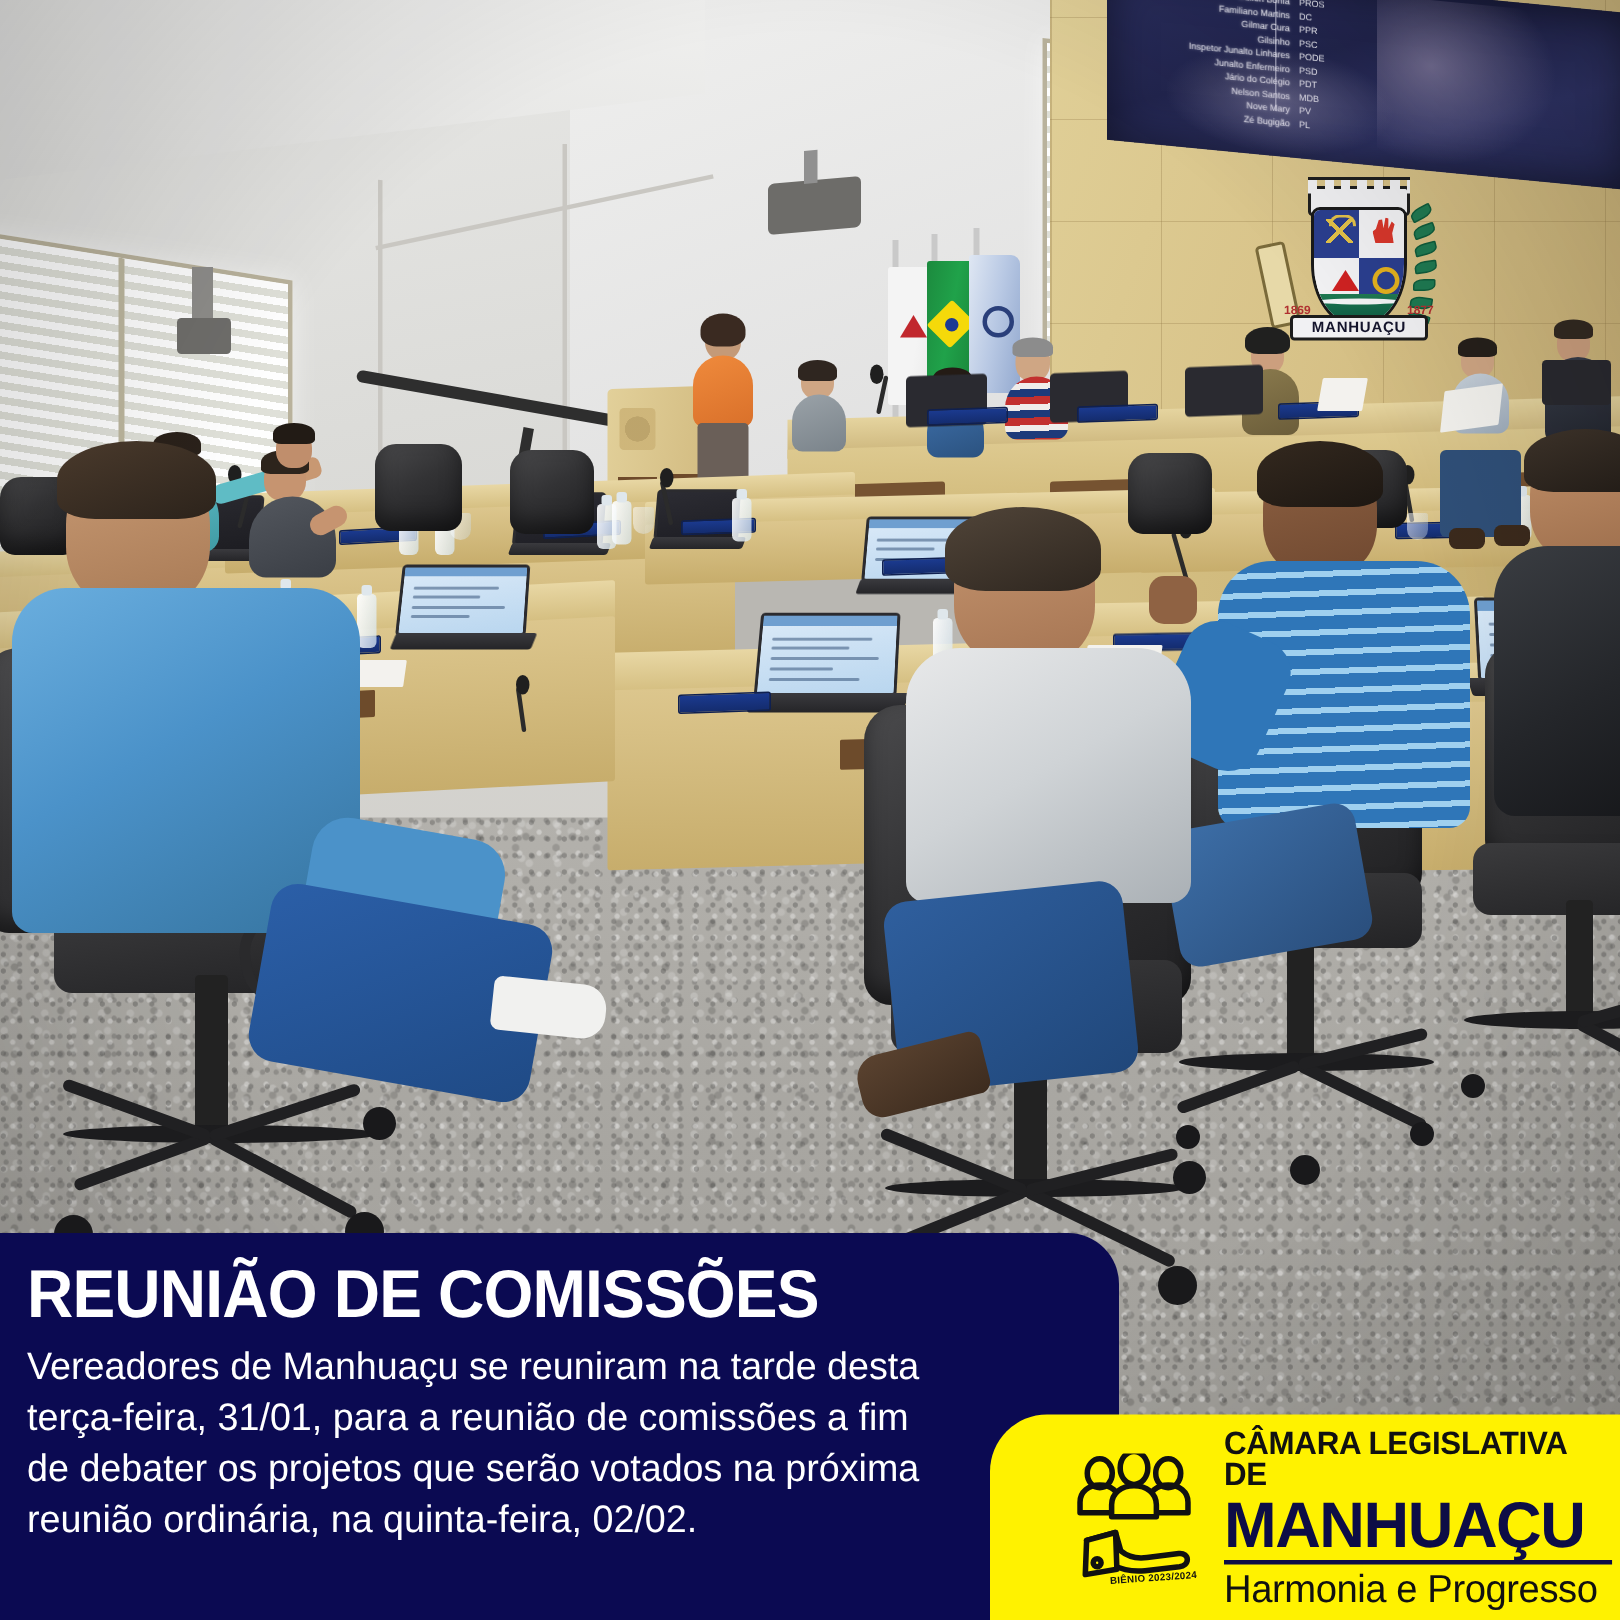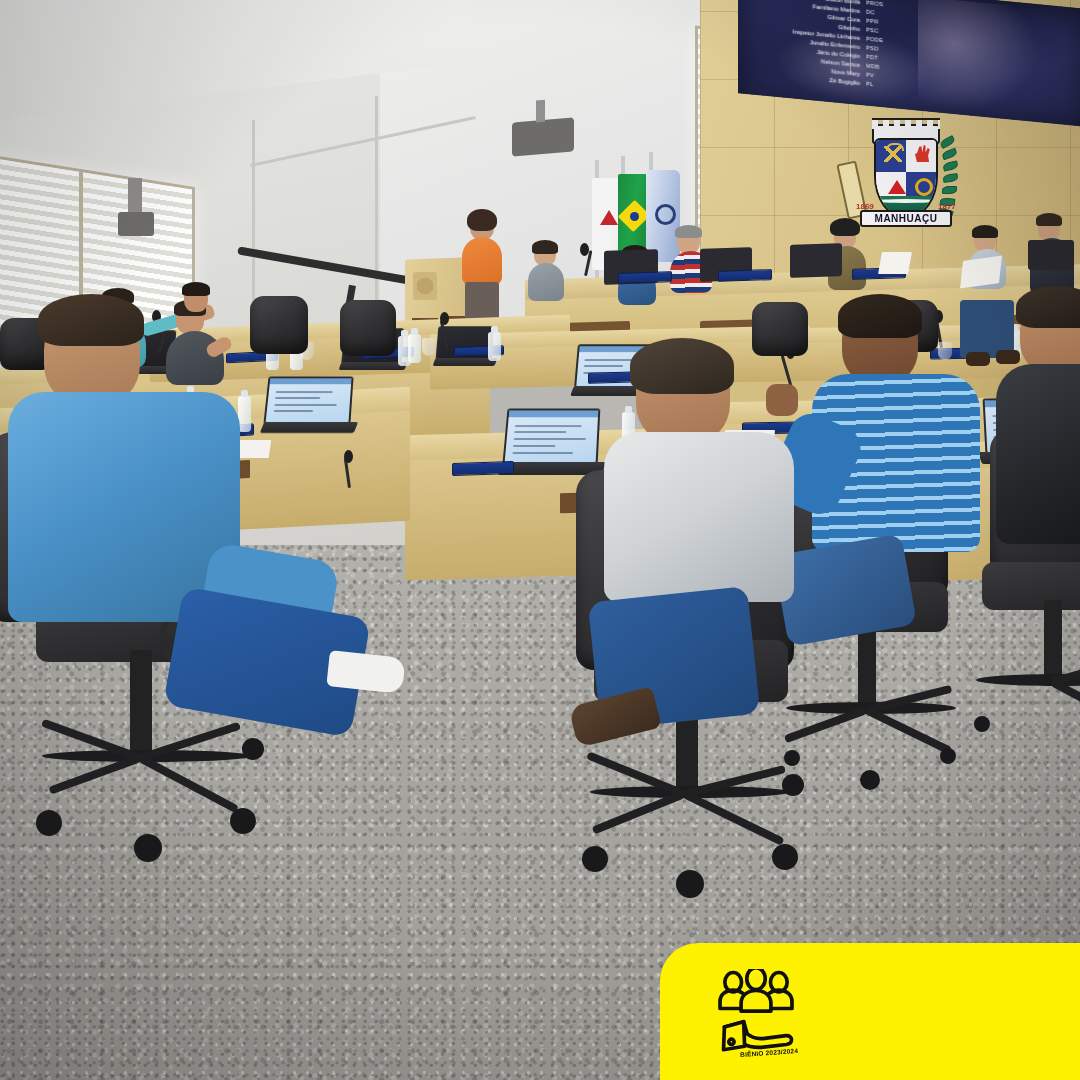--- a/index.html
+++ b/index.html
@@ -712,20 +712,24 @@
     </div>
 
     <div style="position:absolute;left:960px;top:300px;width:54px;height:58px;background:#2f4f78;border-radius:4px;"></div>
     <div style="position:absolute;left:966px;top:352px;width:24px;height:14px;background:#3b2a1c;border-radius:5px;"></div>
     <div style="position:absolute;left:996px;top:350px;width:24px;height:14px;background:#3b2a1c;border-radius:5px;"></div>
 
     <div class="vignette"></div>
   </div>
 
 
+  <div class="caption-panel">
+    <h1 class="caption-title">REUNIÃO DE COMISSÕES</h1>
+    <p class="caption-body">Vereadores de Manhuaçu se reuniram na tarde desta terça-feira, 31/01, para a reunião de comissões a fim de debater os projetos que serão votados na próxima reunião ordinária, na quinta-feira, 02/02.</p>
+  </div>
 
   <div class="logo-badge">
     <div class="logo-mark">
       <svg viewBox="0 0 100 98" width="88" height="86" aria-hidden="true">
         <g fill="none" stroke="#111" stroke-width="4.2" stroke-linejoin="round" stroke-linecap="round">
 
           <ellipse cx="24" cy="15" rx="9.5" ry="11"></ellipse>
           <path d="M9 45 v-8 c0-8 6.7-13 15-13 s15 5 15 13 v8 z"></path>
 
           <ellipse cx="76" cy="15" rx="9.5" ry="11"></ellipse>
@@ -736,15 +740,20 @@
 
           <path d="M14 66 l22 -6 l4 14 c6 5 13 6 20 5 l24 -3 c4 -0.5 6.5 2 6.5 4.5 c0 3 -2.5 5 -6 5.5
                    l-26 3 c-9 1 -17 -0.5 -24 -4 l-13 -6 z" fill="#FFF200"></path>
 
           <path d="M14 66 l-1 26 l24 -4 l-1 -28 z" fill="#FFF200"></path>
           <circle cx="22" cy="83" r="3"></circle>
         </g>
       </svg>
       <div class="bienio">BIÊNIO 2023/2024</div>
     </div>
+    <div class="logo-text">
+      <span class="lt1">CÂMARA LEGISLATIVA DE</span>
+      <span class="lt2">MANHUAÇU</span>
+      <span class="lt3">Harmonia e Progresso</span>
+    </div>
   </div>
 
 </div>
 
 </body></html>

